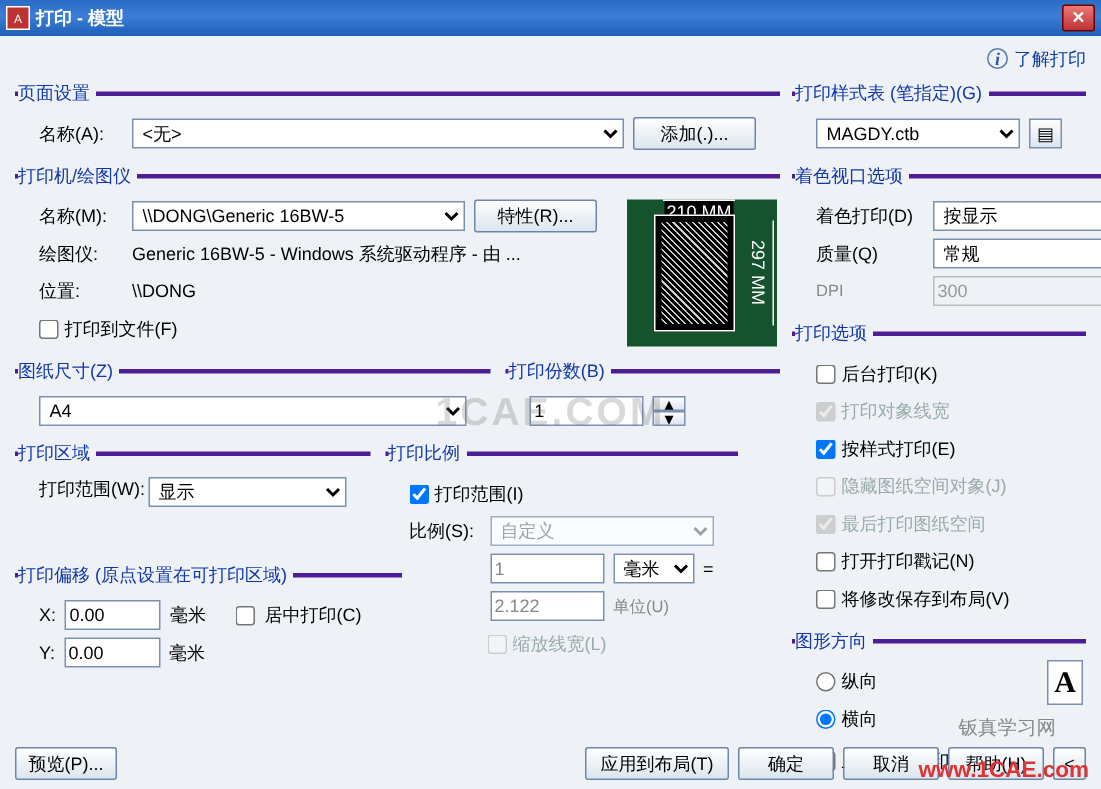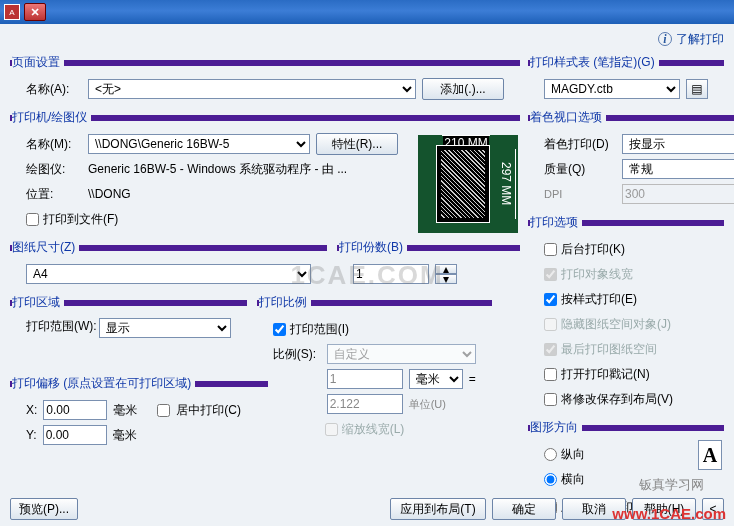--- a/index.html
+++ b/index.html
@@ -13,21 +13,21 @@
 .dialog-body { padding: 6px 10px 6px 10px; position:relative; height: calc(100% - 24px); background:#eef2f6; }
 
 .toprow { display:flex; justify-content:flex-end; align-items:center; gap:4px; height:18px; margin-bottom:2px; }
 .info-icon { width:14px; height:14px; border:1px solid #5a7bb0; border-radius:50%; color:#2a5aa0; font-style:italic; font-weight:bold; text-align:center; line-height:12px; font-family:serif; }
 .link { color:#0b3ea0; cursor:pointer; }
 
 .cols { display:flex; gap:8px; }
 .left { flex: 1; }
 .right { width: 196px; }
 
-fieldset { border:none; border-top:6px solid #4c1d95; margin-top:4px; padding:4px 2px 2px 2px; position:relative; }
+fieldset { border:none; border-top:3px solid #4c1d95; margin-top:4px; padding:4px 2px 2px 2px; position:relative; }
 legend { color:#1038a8; padding:0 4px 0 0; background:#eef2f6; }
 .row { display:flex; align-items:center; gap:6px; margin:3px 14px; min-height:22px; }
 .lbl { min-width:56px; color:#000; }
 .lbl-sm { min-width:48px; }
 
 select, input[type=text] { height:20px; border:1px solid #7a90b0; background:#fff; padding:0 2px; }
 select { background:#fff; }
 input[type=text].readonly { background:#eef2f6; color:#999; border-color:#bbb; }
 input[type=text].dim { color:#888; }
 
@@ -58,28 +58,29 @@
 .expand { width:22px; height:22px; border:1px solid #6d85a8; background:linear-gradient(to bottom,#fefefe,#dce5ee); cursor:pointer; display:flex;align-items:center;justify-content:center; border-radius:2px;}
 
 .tiny-btn { width:22px; height:20px; border:1px solid #7a90b0; background:linear-gradient(to bottom,#fefefe,#dce5ee); cursor:pointer; display:flex;align-items:center;justify-content:center;}
 
 .watermark { position:absolute; bottom:4px; right:8px; color:#d33; font-size:15px; font-weight:bold; pointer-events:none; }
 .watermark2 { position:absolute; bottom:32px; right:30px; color:#888; font-size:13px; pointer-events:none; }
 .wm-center { position:absolute; left:50%; top:50%; transform:translate(-50%,-50%); color:rgba(120,120,120,.28); font-size:26px; font-weight:bold; pointer-events:none; letter-spacing:2px; }
 
 .sel-wide { flex:1; }
 .num-input { width:76px; }
-.paper-row{ display:flex; gap:6px; align-items:flex-end;}
+.paper-row{ display:flex; gap:6px; align-items:center;}
 .plotter-block{ flex:1;}
 </style>
 </head>
 <body>
 
 <div class="titlebar">
   <div class="appicon">A</div>
+  <div class="title">打印 - 模型</div>
   <div class="close">✕</div>
 </div>
 
 <div class="dialog-body">
   <div class="toprow">
     <div class="info-icon">i</div>
     <span class="link">了解打印</span>
   </div>
 
   <div class="cols">

